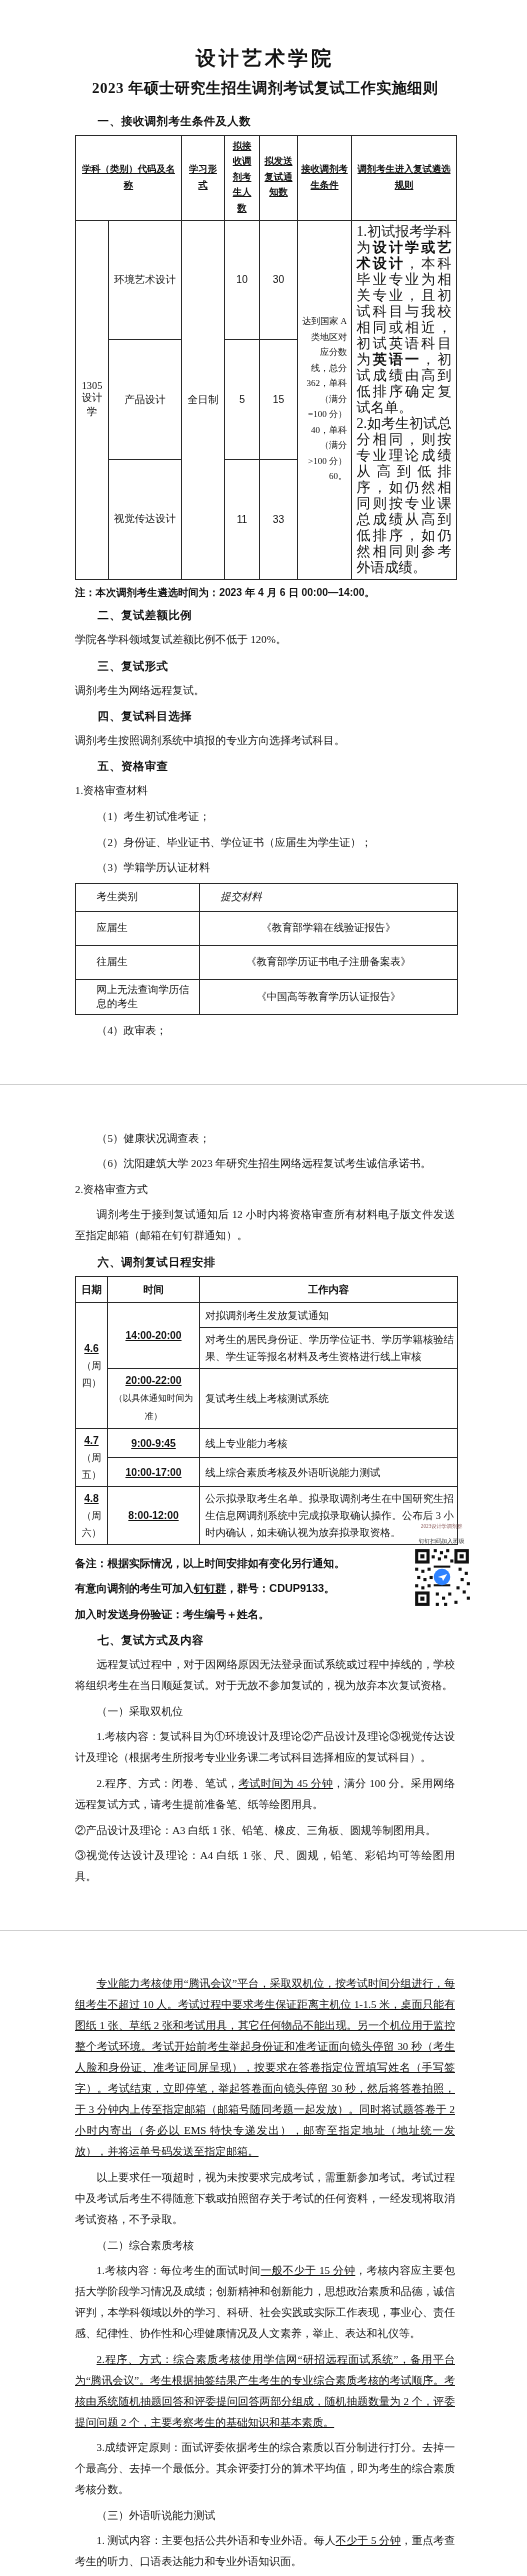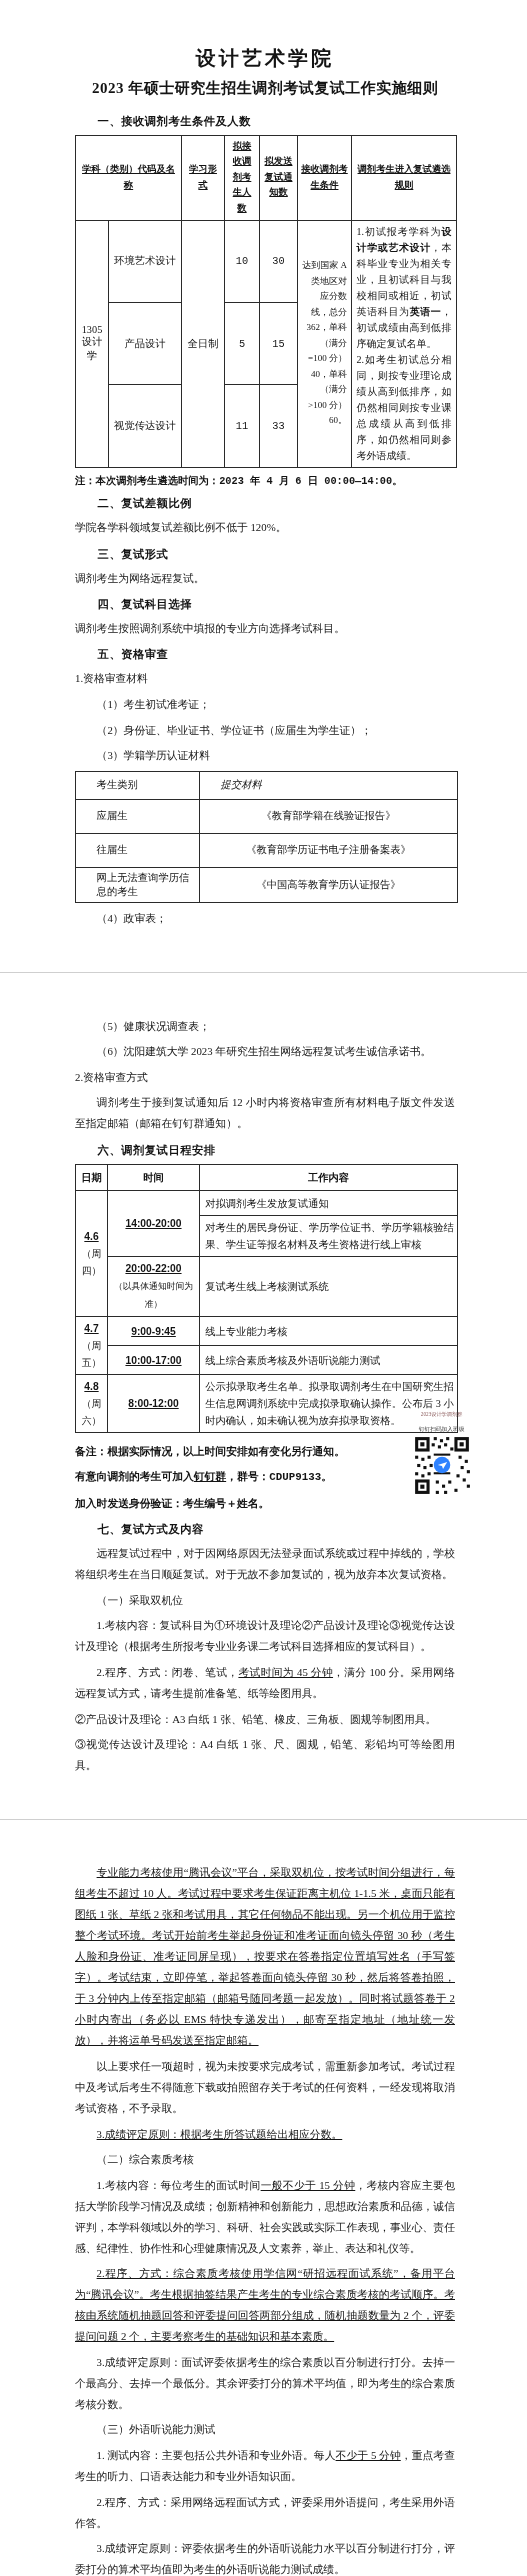--- a/index.html
+++ b/index.html
@@ -7,31 +7,31 @@
        font-family:"Liberation Serif","DejaVu Serif",serif;color:#141414;}
   .doc{padding:45px 73px 0 75px;}
   .title1{font-size:20px;font-weight:bold;text-align:center;margin:0 0 7.2px 0;letter-spacing:3.1px;}
   .title2{font-size:15px;font-weight:bold;text-align:center;margin:0 0 15.5px 0;letter-spacing:0.5px;}
   .sec{font-size:11.3px;font-weight:bold;margin:8.2px 0 6.2px 0;text-indent:2em;letter-spacing:0.5px;}
   .sub{font-size:10.8px;margin:5.2px 0;text-indent:2em;}
   p.t{font-size:10.8px;line-height:21px;margin:4.6px 0;text-align:justify;}
   .ind{text-indent:2em;}
   .u{text-decoration:underline;}
   .b{font-weight:bold;}
-  .num{font-family:Liberation Mono, monospace;}
+  .num{font-family:Liberation Sans, sans-serif;}
   .note{font-size:10.3px;font-weight:bold;margin:6.2px 0;}
   .pbreak{height:77px;display:flex;align-items:center;margin:0 -73px 0 -75px;}
   .pbreak .pline{width:100%;border-top:1px solid #cfcfcf;}
   table{border-collapse:collapse;width:381px;table-layout:fixed;}
   td,th{border:0.8px solid #2a2a2a;padding:3.1px 3.1px;vertical-align:middle;}
   .tb1{font-size:9.3px;}
   .tb1 th{font-weight:bold;text-align:center;height:45px;line-height:15.5px;text-decoration:underline;}
   .tb1 td{text-align:center;font-size:10.3px;height:52px;}
   .tb1 td.small{font-size:9px;text-align:right;line-height:15.5px;padding:3.1px 4.1px;}
-  .tb1 td.rule{font-size:10px;text-align:left;line-height:16px;padding:3.1px 4.6px;text-align:justify;}
+  .tb1 td.rule{font-size:14px;text-align:left;line-height:16px;padding:3.1px 4.6px;text-align:justify;}
   .tb2{font-size:10.3px;margin:3.1px 0 5.2px 0;}
   .tb2 th{font-weight:normal;height:20.6px;text-align:left;padding-left:20.6px;}
   .tb2 th.c{text-align:left;font-style:italic;}
   .tb2 td{height:27px;padding-left:20.6px;}
   .tb2 td.c{text-align:center;padding-left:3.1px;}
   .tb3{font-size:10.3px;margin:4.1px 0 7.2px 0;}
   .tb3 th{font-weight:bold;height:19.6px;text-align:center;margin-left:48px;}
   .tb3 td{line-height:17px;}
   .tb3 td.date{text-align:center;font-size:9.8px;}
   .tb3 td.time{text-align:center;}
@@ -257,21 +257,20 @@
   <p class="t ind"><span>2.程序、方式：闭卷、笔试，</span><span class="u">考试时间为 45 分钟</span><span>，满分 100 分。采用网络远程复试方式，请考生提前准备笔、纸等绘图用具。</span></p>
   <p class="t">②产品设计及理论：A3 白纸 1 张、铅笔、橡皮、三角板、圆规等制图用具。</p>
   <p class="t">③视觉传达设计及理论：A4 白纸 1 张、尺、圆规，铅笔、彩铅均可等绘图用具。</p>
 
   <div class="pbreak">
       <div class="pline"></div>
     </div>
 
   <p class="t ind u">专业能力考核使用“腾讯会议”平台，采取双机位，按考试时间分组进行，每组考生不超过 10 人。考试过程中要求考生保证距离主机位 1-1.5 米，桌面只能有图纸 1 张、草纸 2 张和考试用具，其它任何物品不能出现。另一个机位用于监控整个考试环境。考试开始前考生举起身份证和准考证面向镜头停留 30 秒（考生人脸和身份证、准考证同屏呈现），按要求在答卷指定位置填写姓名（手写签字）。考试结束，立即停笔，举起答卷面向镜头停留 30 秒，然后将答卷拍照，于 3 分钟内上传至指定邮箱（邮箱号随同考题一起发放）。同时将试题答卷于 2 小时内寄出（务必以 EMS 特快专递发出），邮寄至指定地址（地址统一发放），并将运单号码发送至指定邮箱。</p>
   <p class="t ind">以上要求任一项超时，视为未按要求完成考试，需重新参加考试。考试过程中及考试后考生不得随意下载或拍照留存关于考试的任何资料，一经发现将取消考试资格，不予录取。</p>
-  <p class="t ind u">3.成绩评定原则：根据考生所答试题给出相应分数。</p>
   <p class="t sub">（二）综合素质考核</p>
   <p class="t ind"><span>1.考核内容：每位考生的面试时间</span><span class="u">一般不少于 15 分钟</span><span>，考核内容应主要包括大学阶段学习情况及成绩；创新精神和创新能力，思想政治素质和品德，诚信评判，本学科领域以外的学习、科研、社会实践或实际工作表现，事业心、责任感、纪律性、协作性和心理健康情况及人文素养，举止、表达和礼仪等。</span></p>
   <p class="t ind u">2.程序、方式：综合素质考核使用学信网“研招远程面试系统”，备用平台为“腾讯会议”。考生根据抽签结果产生考生的专业综合素质考核的考试顺序。考核由系统随机抽题回答和评委提问回答两部分组成，随机抽题数量为 2 个，评委提问问题 2 个，主要考察考生的基础知识和基本素质。</p>
   <p class="t ind">3.成绩评定原则：面试评委依据考生的综合素质以百分制进行打分。去掉一个最高分、去掉一个最低分。其余评委打分的算术平均值，即为考生的综合素质考核分数。</p>
   <p class="t sub">（三）外语听说能力测试</p>
   <p class="t ind"><span>1. 测试内容：主要包括公共外语和专业外语。每人</span><span class="u">不少于 5 分钟</span><span>，重点考查考生的听力、口语表达能力和专业外语知识面。</span></p>
   <p class="t ind">2.程序、方式：采用网络远程面试方式，评委采用外语提问，考生采用外语作答。</p>
   <p class="t ind">3.成绩评定原则：评委依据考生的外语听说能力水平以百分制进行打分，评委打分的算术平均值即为考生的外语听说能力测试成绩。</p>
 
 </div>

